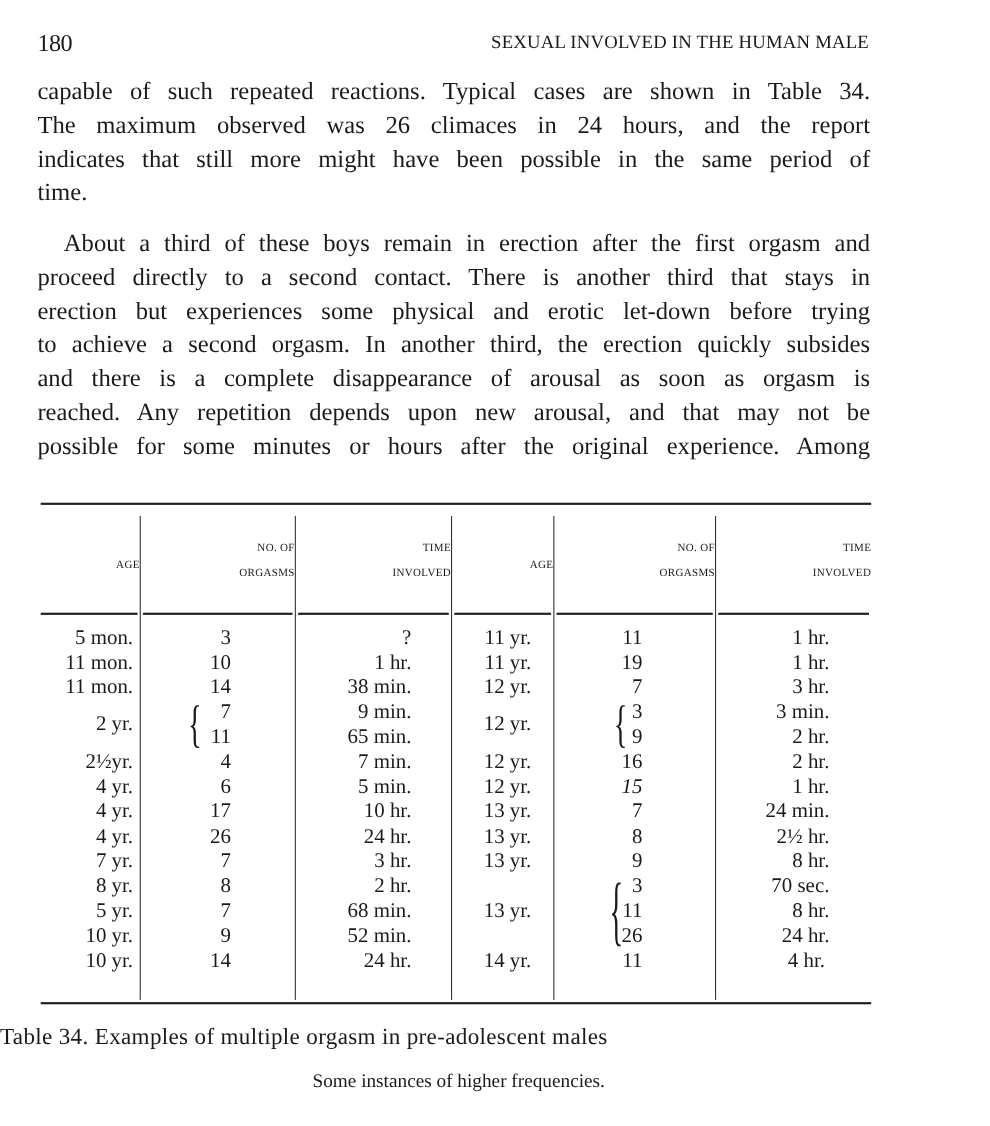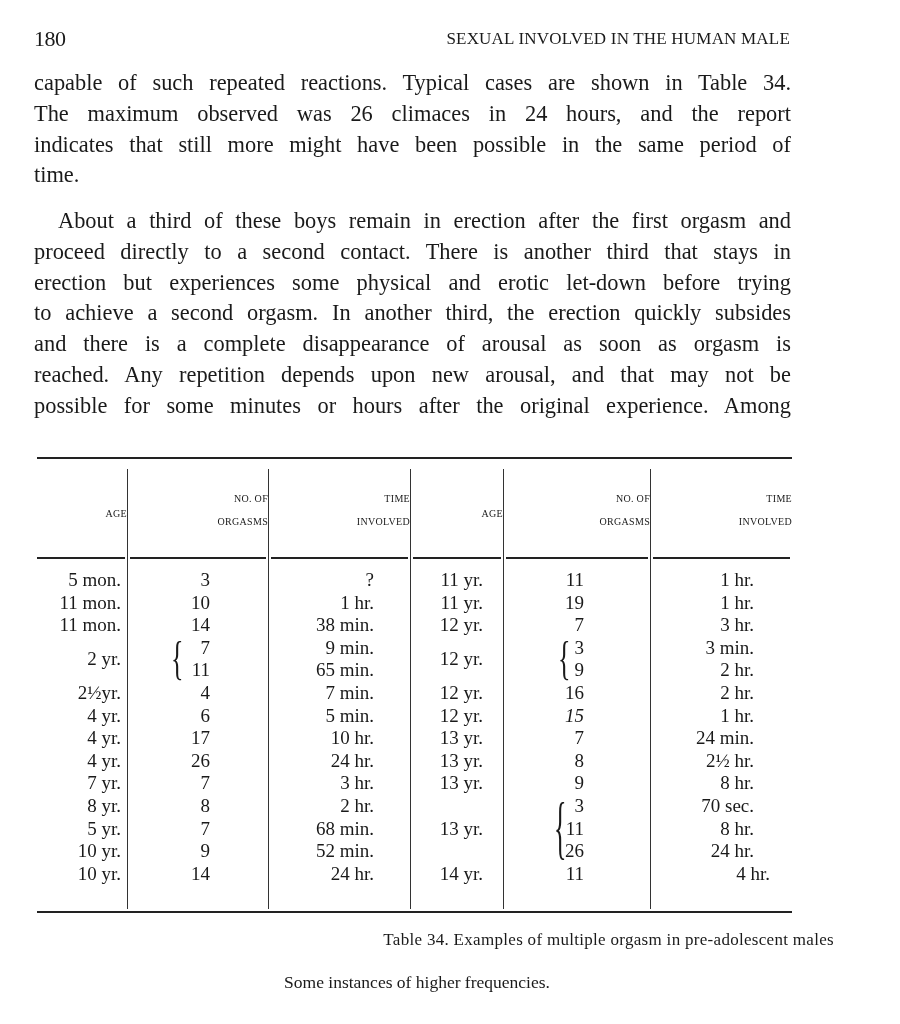--- a/index.html
+++ b/index.html
@@ -18,21 +18,21 @@
   .table-wrap { position:absolute; left:37px; top:457px; width:755px; height:458px; }
   .rule-top { position:absolute; left:0; right:0; top:0; height:2px; background:#222; }
   .rule-head { position:absolute; top:100px; height:2px; background:#222; }
   .rule-bottom { position:absolute; left:0; right:0; top:454px; height:2px; background:#222; }
   .vline { position:absolute; top:12px; width:1px; height:440px; background:#333; }
   .col-head { position:absolute; top:30px; text-align:right; font-size:10px; line-height:23px; letter-spacing:0.3px; }
   .col-head.single { top:45px; }
   .cell { position:absolute; font-size:19px; line-height:22.6px; }
   .brace { position:absolute; font-size:26px; line-height:1; transform-origin:top left; }
 
-  .caption { position:absolute; top:930px; left:0; width:834px; text-align:right; font-size:17px; letter-spacing:0.3px; }
+  .caption { position:absolute; top:930px; left:0; width:834px; text-align:left; font-size:21px; letter-spacing:0.3px; }
   .subcaption { position:absolute; top:972px; left:0; width:834px; text-align:center; font-size:17.5px; }
 </style>
 </head>
 <body>
 
 <div class="header">
   <span class="page-num">180</span>
   <span class="running-head">SEXUAL INVOLVED IN THE HUMAN MALE</span>
 </div>
 
@@ -164,17 +164,17 @@
     <div class="cell" style="top: 179.8px; right: 38px; text-align: right; margin-left: 26px;">3 min.</div>
     <div class="cell" style="top: 202.4px; right: 38px; text-align: right;">2 hr.</div>
     <div class="cell" style="top: 225px; right: 38px; text-align: right;">2 hr.</div>
     <div class="cell" style="top: 247.6px; right: 38px; text-align: right;">1 hr.</div>
     <div class="cell" style="top: 270.2px; right: 38px; text-align: right;">24 min.</div>
     <div class="cell" style="top: 292.8px; right: 38px; text-align: right;">2½ hr.</div>
     <div class="cell" style="top: 315.4px; right: 38px; text-align: right;">8 hr.</div>
     <div class="cell" style="top: 338px; right: 38px; text-align: right;">70 sec.</div>
     <div class="cell" style="top: 360.6px; right: 38px; text-align: right;">8 hr.</div>
     <div class="cell" style="top: 383.2px; right: 38px; text-align: right;">24 hr.</div>
-    <div class="cell" style="top: 405.8px; right: 22px; ">4 hr.</div>
+    <div class="cell" style="top: 405.8px; right: 42px; ">4 hr.</div>
   </div>
 
 <div class="caption">Table 34. Examples of multiple orgasm in pre-adolescent males</div>
 <div class="subcaption">Some instances of higher frequencies.</div>
 
 </body></html>

